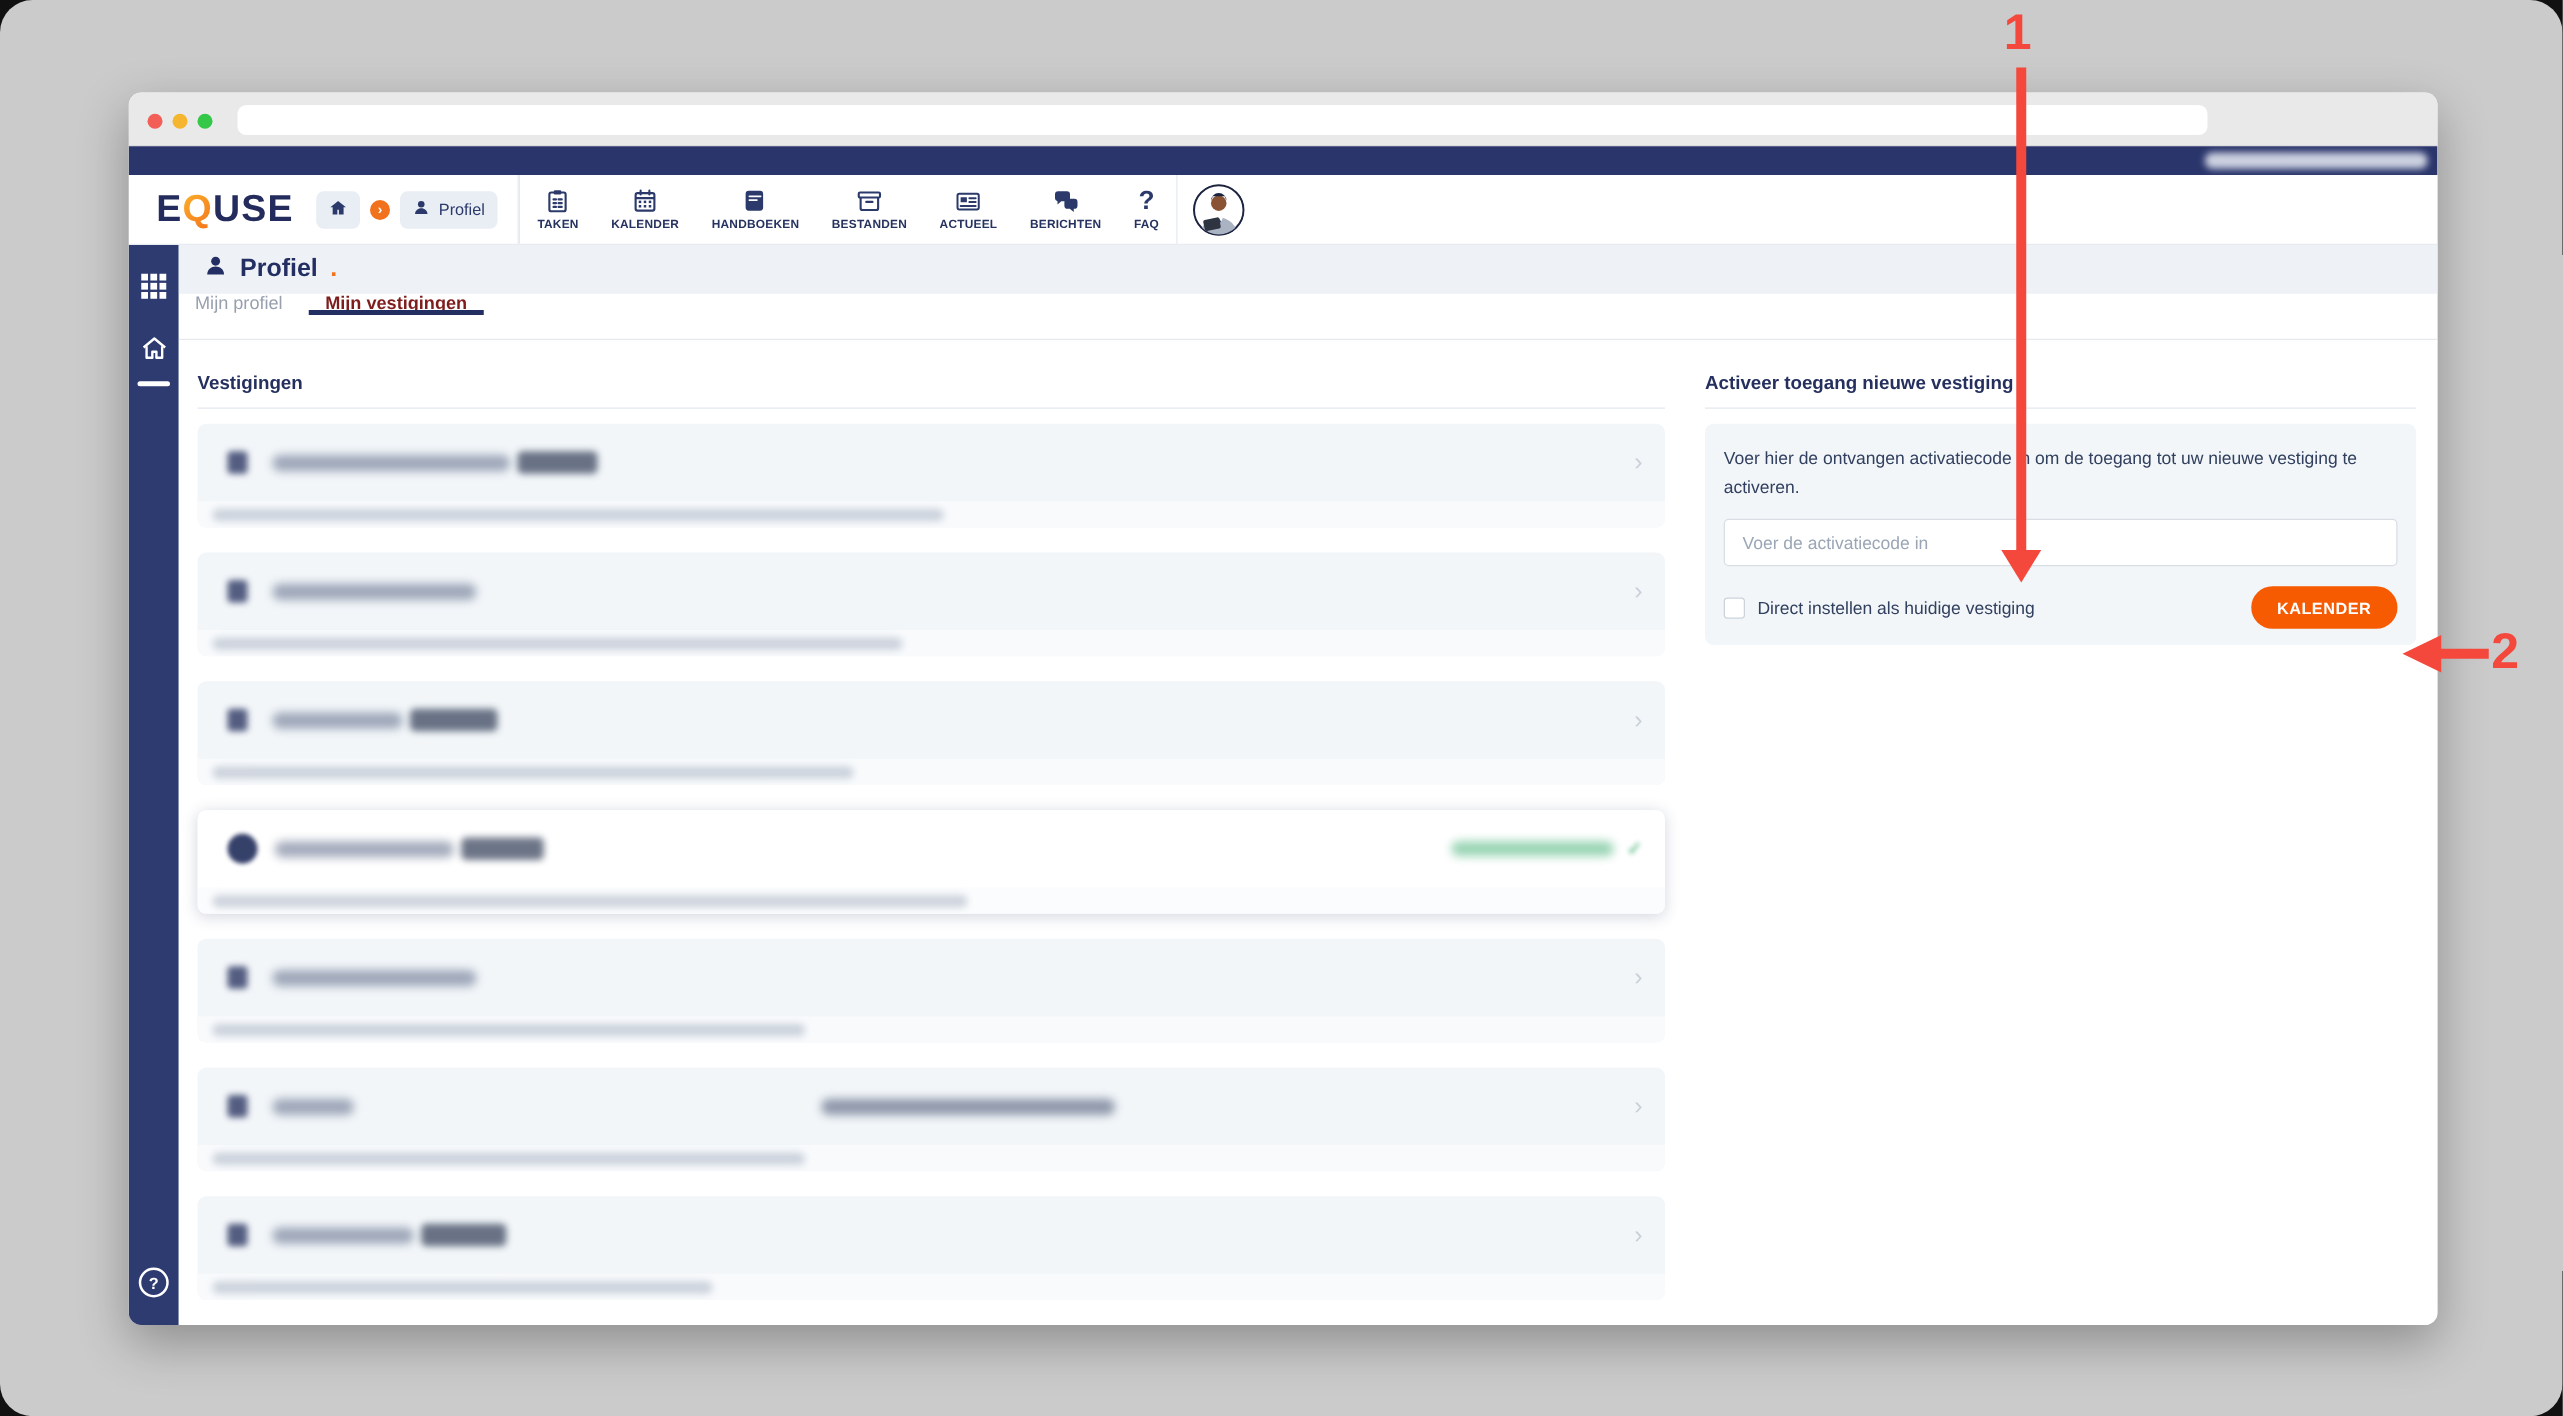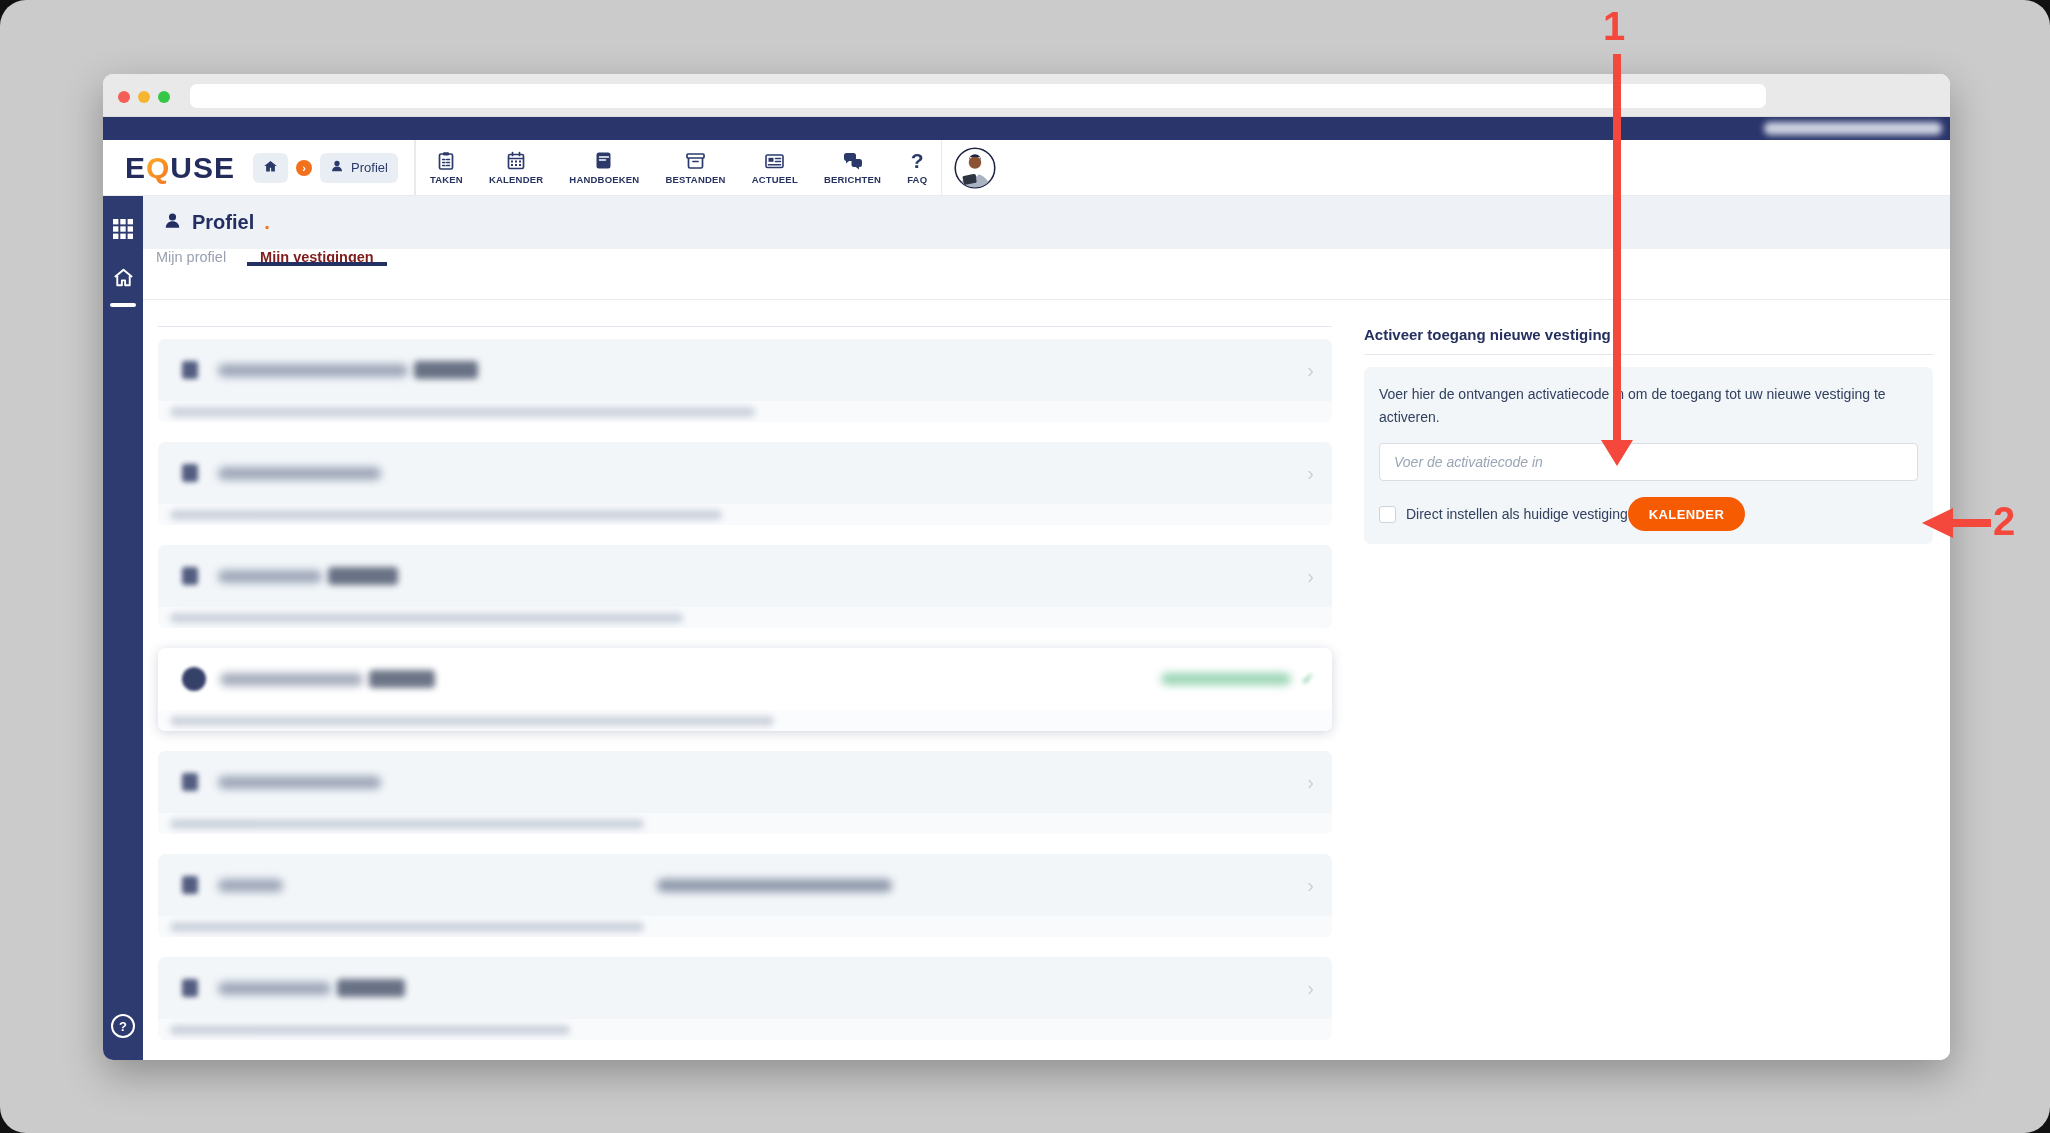--- a/index.html
+++ b/index.html
@@ -78,23 +78,23 @@
   .vsub { height:10px; border-radius:5px; background:#aab4c4; opacity:.55; filter:blur(3px); }
   .vchev { margin-left:auto; color:#c9d0da; font-size:20px; line-height:0; }
   .vbadge { margin-left:auto; display:flex; align-items:center; gap:10px; }
   .vbadge .bar { width:130px; height:12px; border-radius:6px; background:#63be8c; opacity:.65; filter:blur(4px); }
   .vbadge .chk { color:#63be8c; font-size:15px; font-weight:bold; filter:blur(2px); }
 
   
   .actcard { background:#f2f6f9; border-radius:7px; padding:16px 15px 13px 15px; }
   .actdesc { font-size:14px; line-height:23px; color:#32405f; }
   .actinput { margin-top:14px; width:100%; height:38px; border:1px solid #d9dee5; border-radius:4px; background:#fff;
-              padding:0 14px; font-size:14px; color:#394764; outline:none; font-family:"Liberation Sans",sans-serif;font-style:italic; }
+              padding:0 14px; font-size:14px; color:#394764; outline:none; font-family:"Liberation Sans",sans-serif; }
   .actinput::placeholder { color:#9aa5b5; }
-  .actrow { margin-top:16px; display:flex; align-items:center; }
+  .actrow { margin-top:16px; display:flex; align-items:center; justify-content:space-between; }
   .chkwrap { display:flex; align-items:center; gap:10px; font-size:14px; color:#32405f; }
   .chkwrap input { appearance:none; -webkit-appearance:none; width:17px; height:17px; border:1.5px solid #ccd3dc;
                    border-radius:3px; background:#fff; cursor:pointer; }
   .btn-activate { height:34px; border:none; border-radius:17px; background:#f65b02; color:#fff; font-weight:bold;
                   font-size:13px; letter-spacing:.4px; padding:0 21px; cursor:pointer; font-family:"Liberation Sans",sans-serif; }
 
   
   .anno { position:absolute; z-index:99; color:#f4483c; }
   .anno-num { font-size:40px; font-weight:bold; line-height:1; }
   #num1 { left:1603px; top:6px; }
@@ -297,20 +297,21 @@
           <span class="dot-suffix">.</span>
         </div>
 
         <div class="tabs">
           <div class="tab">Mijn profiel</div>
           <div class="tab active">Mijn vestigingen</div>
         </div>
 
         <div class="bodyrow">
           <section class="left-col">
+            <div class="sect-head">Vestigingen</div>
             <div class="sect-div"></div>
             <div id="vestiging-list">
                 <div class="vcard">
                   <div class="vmain">
                     <span class="vicon"></span>
                     <span class="vtitle" style="width: 190px;"></span>
                     <span class="vdark" style="width: 64px;"></span>
                     <span class="vchev">›</span>
                   </div>
                   <div class="vfoot">

